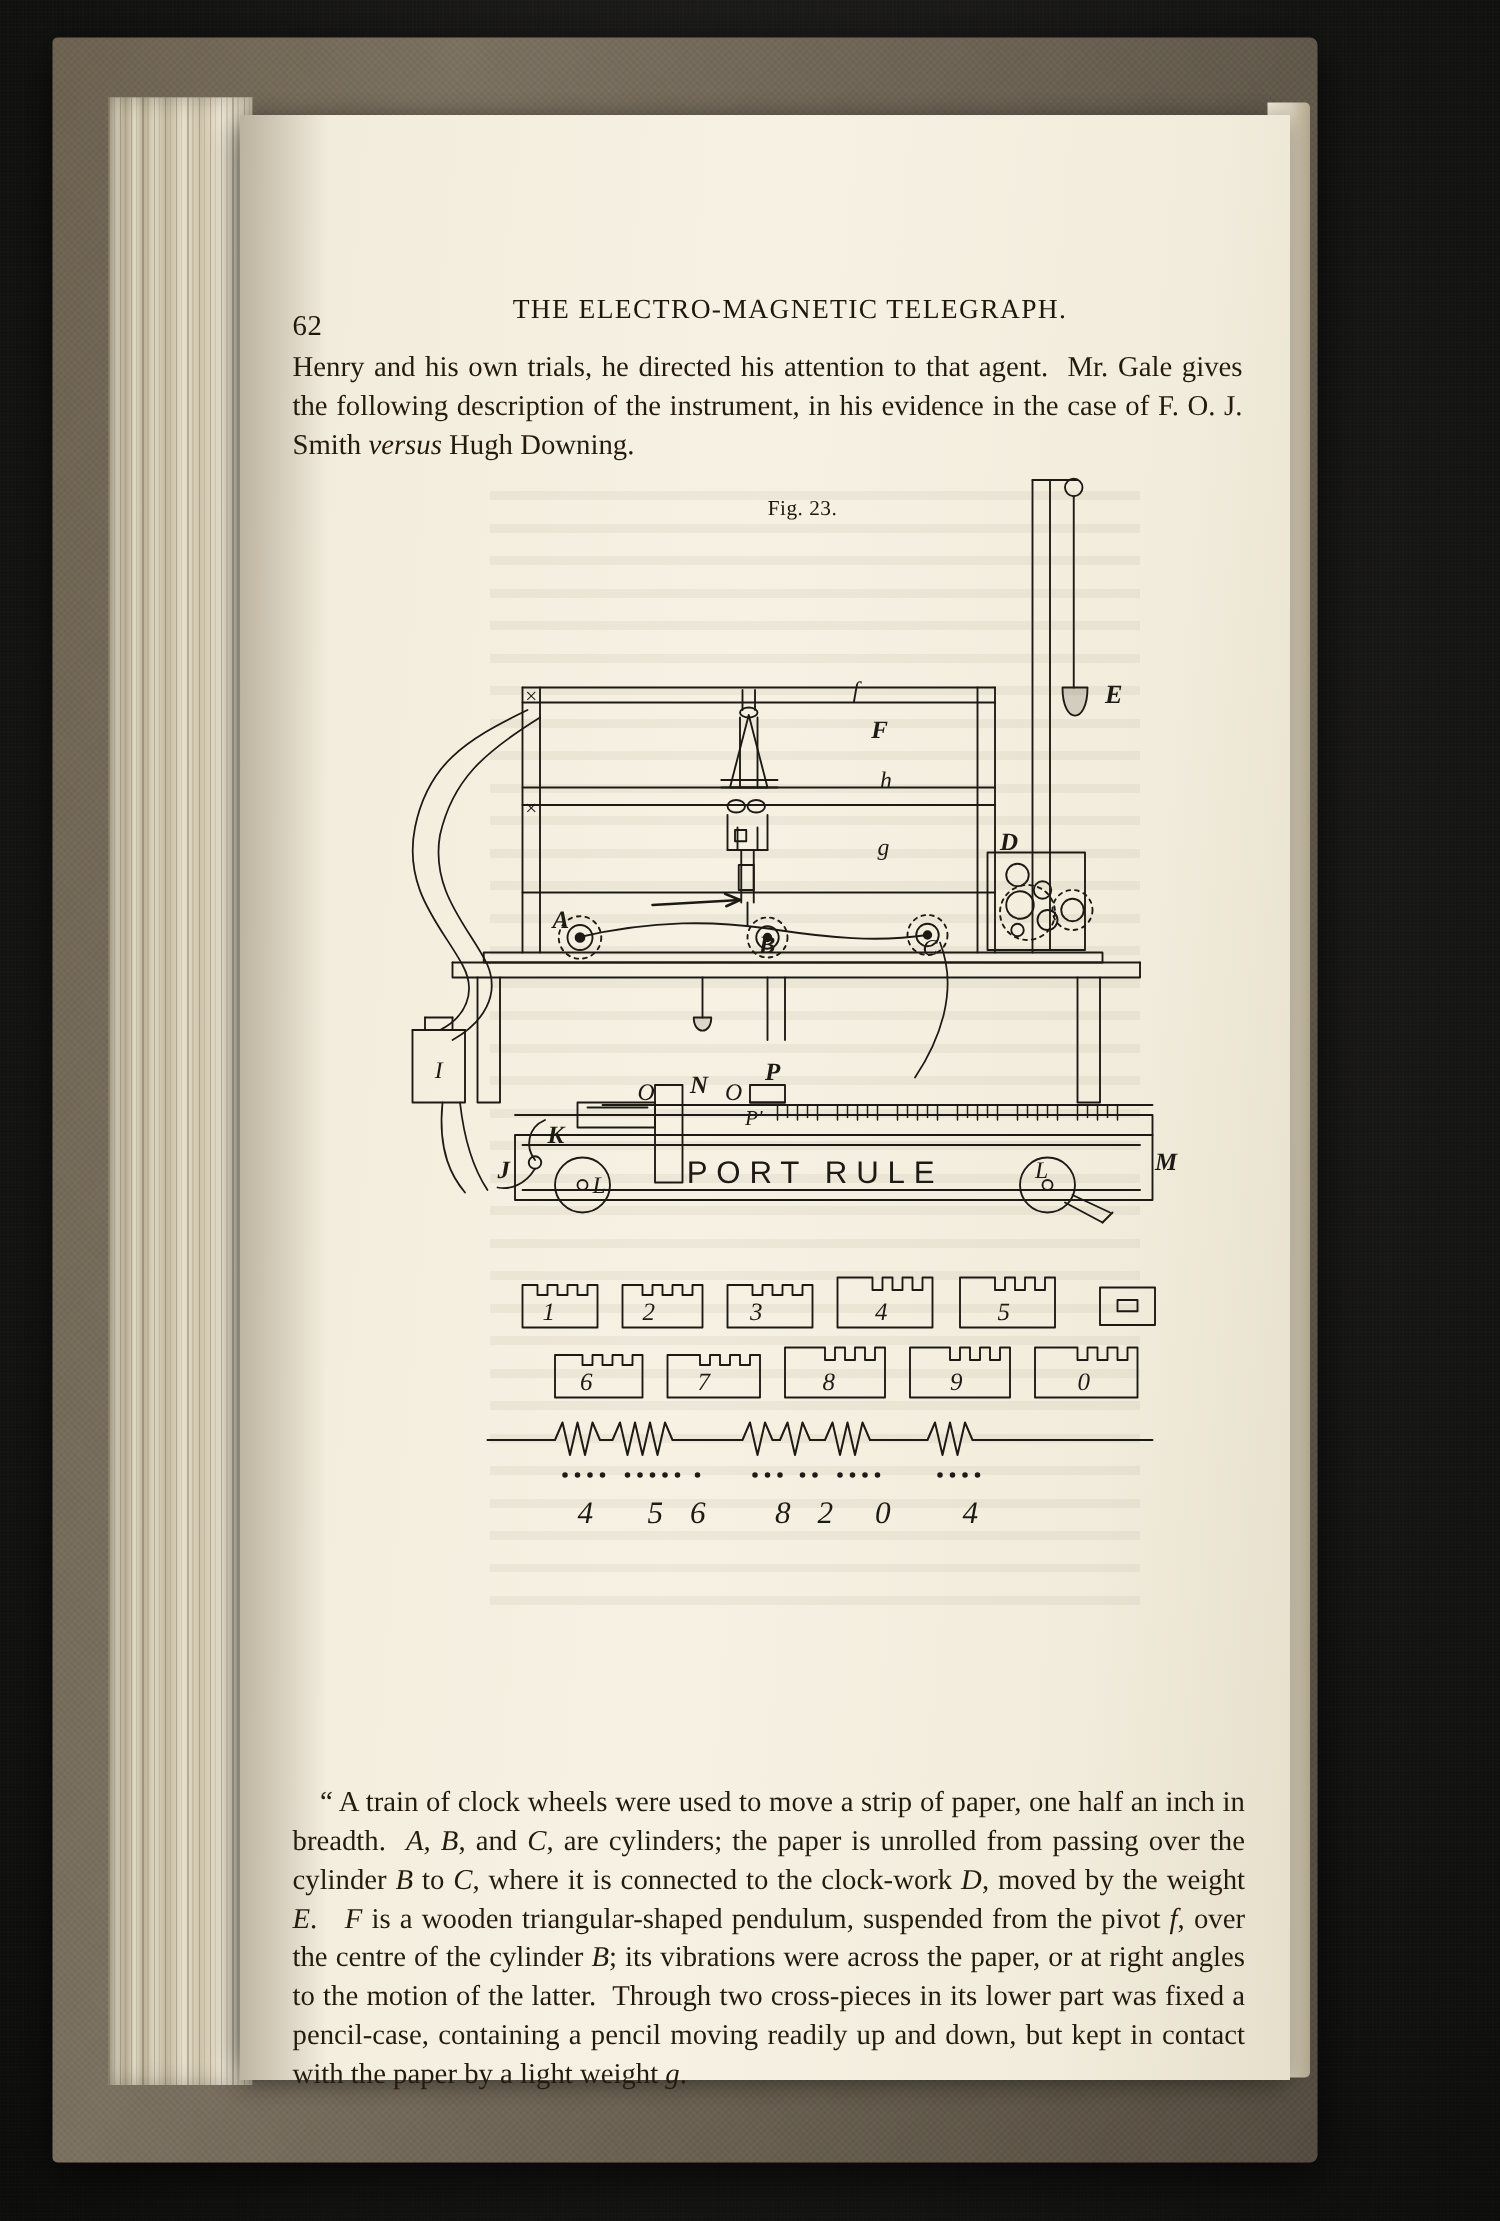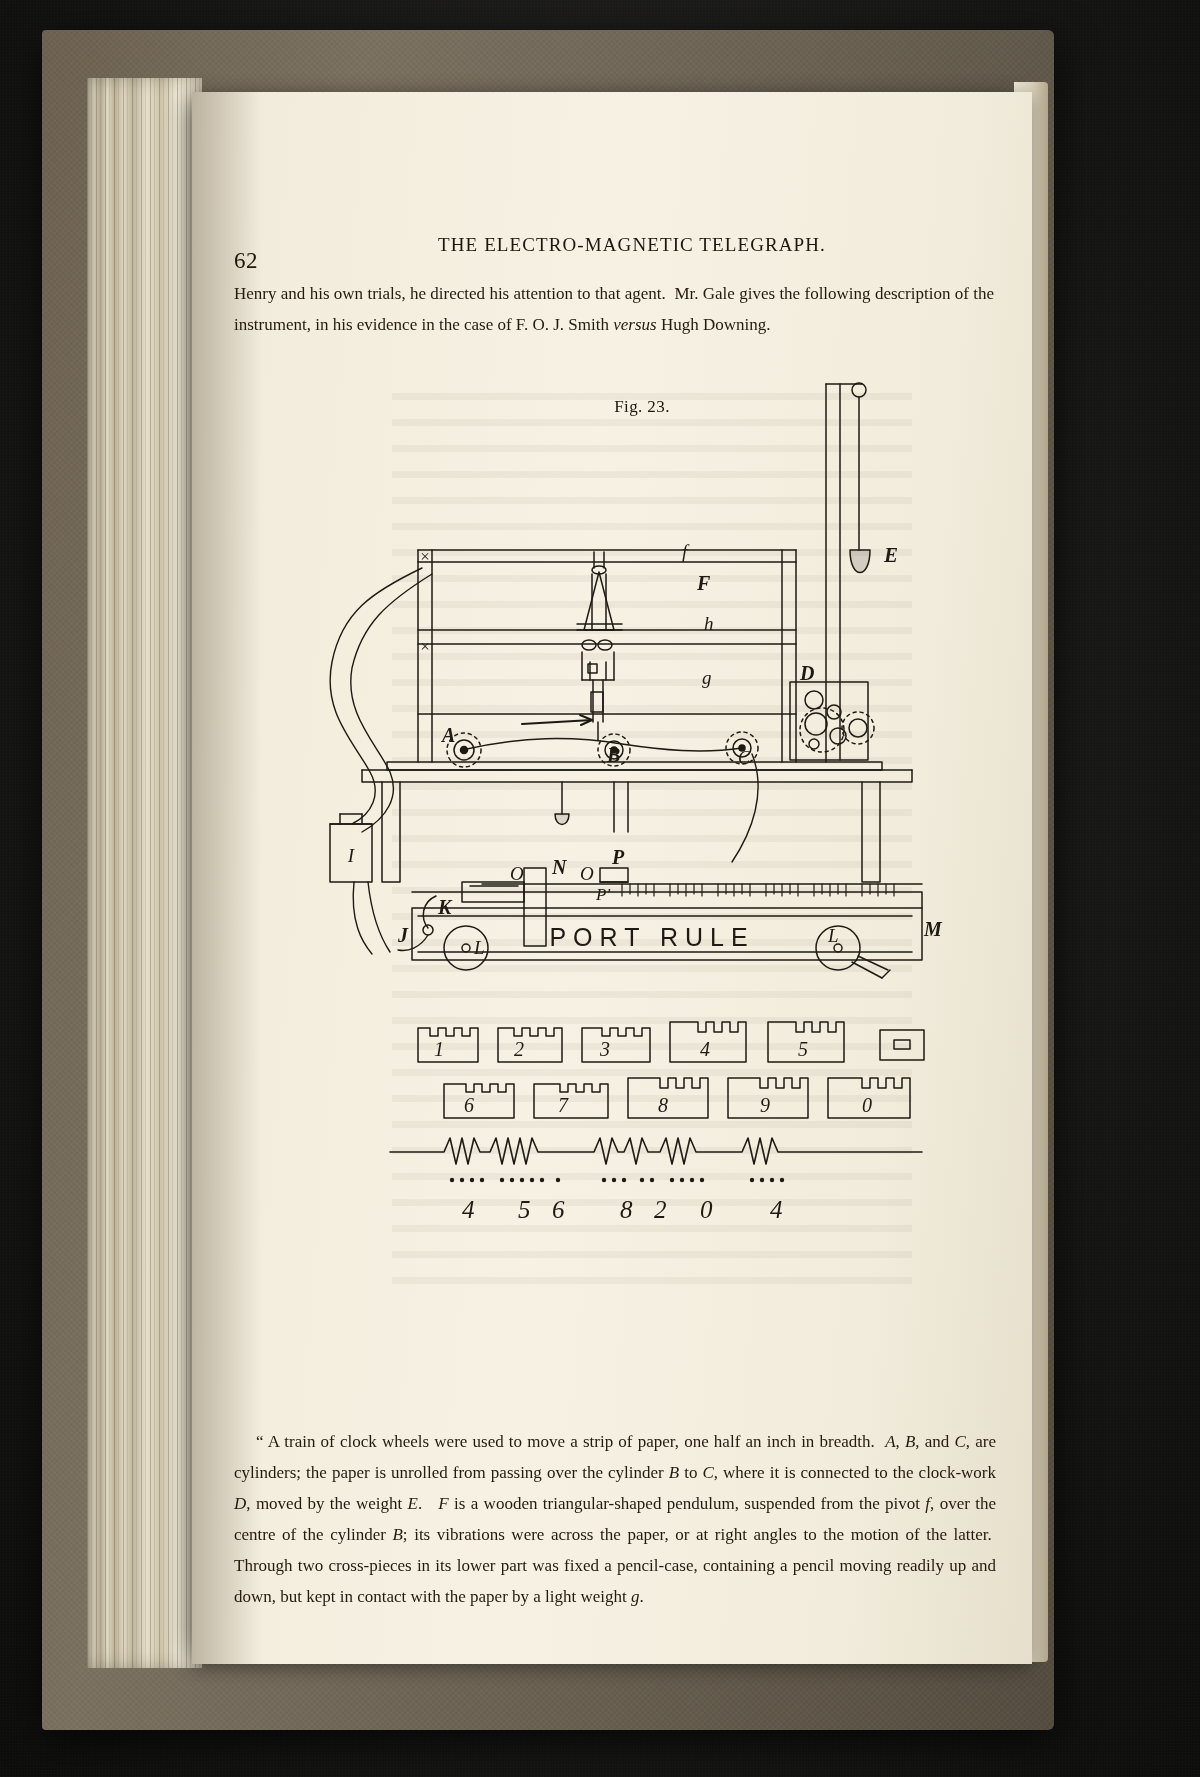--- a/index.html
+++ b/index.html
@@ -127,29 +127,29 @@
     position: absolute;
     left: 42px; top: 0;
     font-size: 23px;
     letter-spacing: .5px;
     margin-top: 16px;
   }
   .head-title {
     position: absolute;
     left: 0; right: 0; top: 2px;
     text-align: center;
-    font-size: 19px;
+    font-size: 22px;
     letter-spacing: 1.1px;
     padding-left: 40px;
   }
 
   
   .para {
     position: absolute;
-    font-size: 17px;
+    font-size: 23px;
     line-height: 31px;
     text-align: justify;
     text-justify: inter-word;
     color: #241a0e;
   }
   .p-top { left: 42px; top: 186px; width: 760px; }
   .p-bottom { left: 42px; top: 1334px; width: 762px; }
   .para i { font-style: italic; }
   .indent { text-indent: 22px; display: block; }
 

